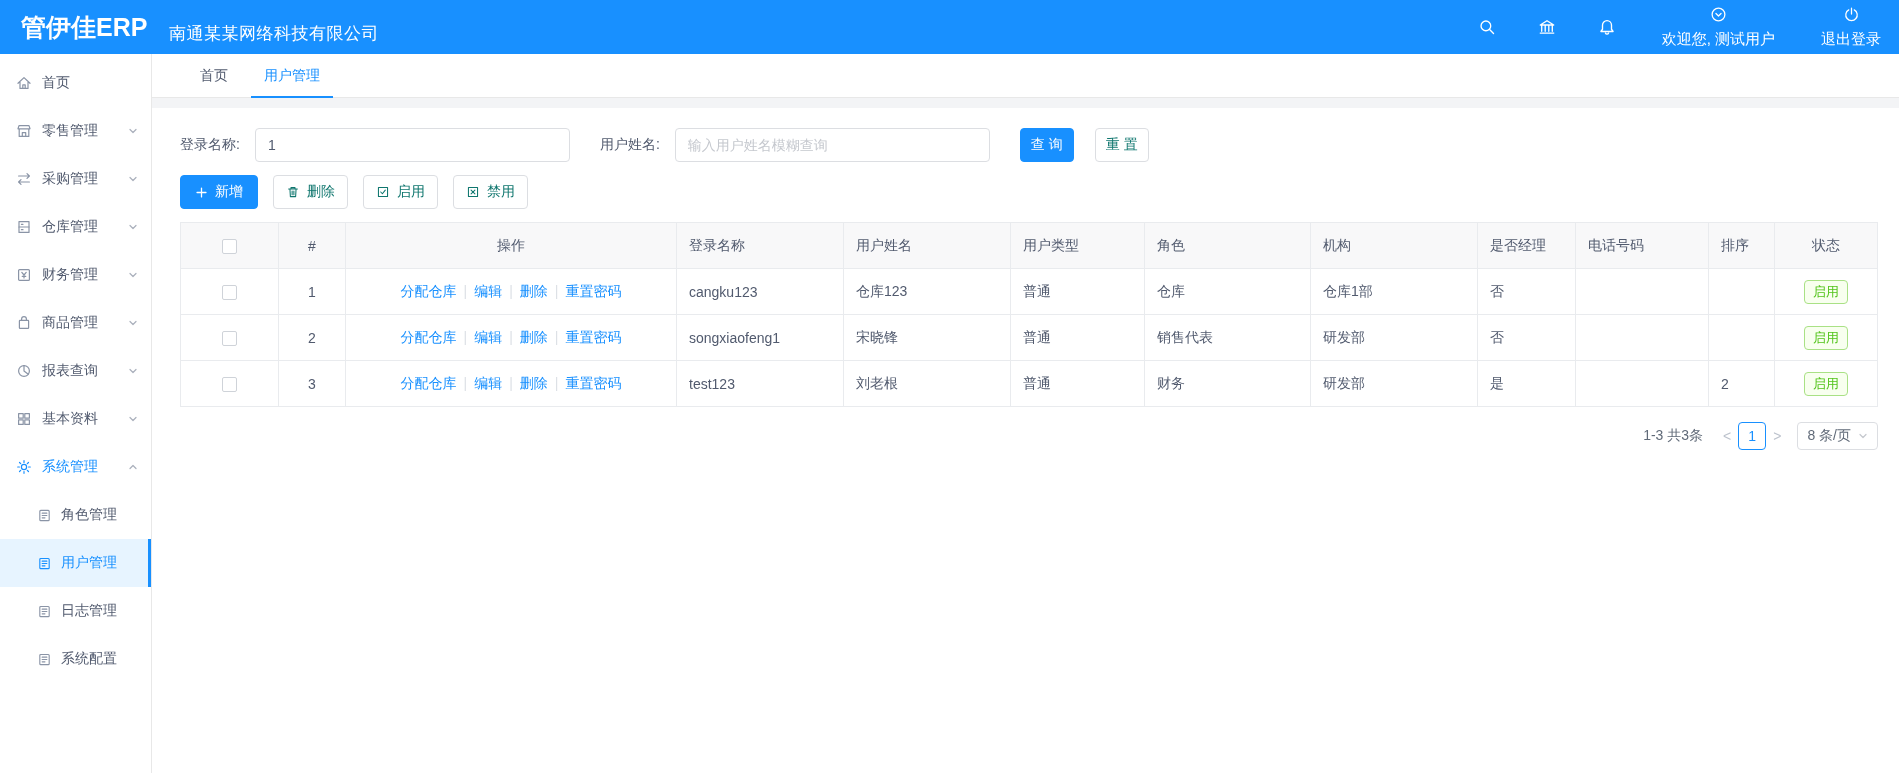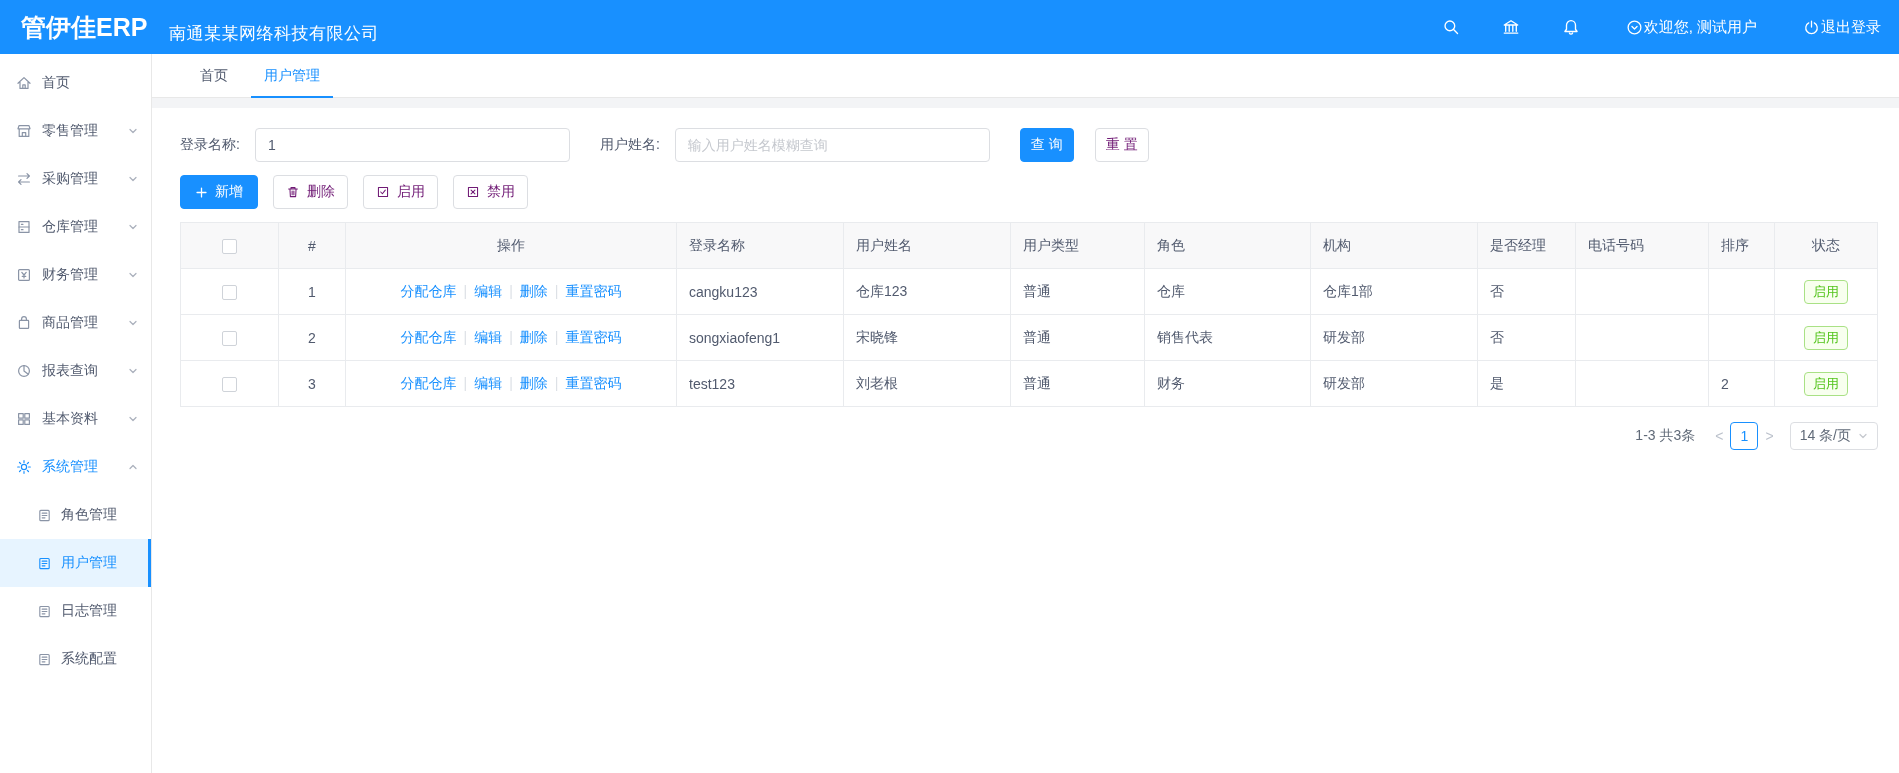--- a/index.html
+++ b/index.html
@@ -10,21 +10,21 @@
   }
   svg.ic * { fill:none; stroke:currentColor; stroke-width:1.2; stroke-linecap:round; stroke-linejoin:round; }
   svg.ic.thick * { stroke-width:1.6; }
 
   
   .topbar { height:54px; background:#1890ff; display:flex; align-items:center; color:#fff; }
   .logo { width:152px; padding-left:21px; font-size:25px; font-weight:bold; white-space:nowrap; cursor:pointer; }
   .company { font-size:17px; margin-left:17px; letter-spacing:.5px;margin-top:12px; }
   .topbar-right { margin-left:auto; display:flex; align-items:center; padding-right:18px; }
   .tb-icon { margin-left:42px; cursor:pointer; display:flex; }
-  .tb-user, .tb-logout { margin-left:46px; display:flex; align-items:center; gap:1px; font-size:15px; cursor:pointer; white-space:nowrap; }
+  .tb-user, .tb-logout { margin-left:46px; display:flex; align-items:center; gap:7px; font-size:15px; cursor:pointer; white-space:nowrap;flex-direction:column; }
 
   
   .layout { display:flex; height:719px; }
 
   
   .sidebar { width:152px; flex-shrink:0; background:#fff; border-right:1px solid #e8e8e8; padding-top:5px; overflow:hidden; }
   .side-item { height:48px; display:flex; align-items:center; padding:0 13px 0 16px; cursor:pointer; color:#515a6e; }
   .side-item .s-icon { width:16px; height:16px; margin-right:10px; color:#8a94a6; display:flex; }
   .side-item .chev { margin-left:auto; color:#aab0bc; display:flex; }
   .side-item.active, .side-item.active .s-icon { color:#1890ff; }
@@ -43,21 +43,21 @@
   .content { flex:1; background:#fff; padding:12px 21px 0 28px; }
 
   
   .search-row { display:flex; align-items:center; height:34px; margin-top:8px; }
   .f-label { margin-right:15px; white-space:nowrap; }
   .s-input { width:315px; height:34px; border:1px solid #dcdee2; border-radius:4px; padding:0 12px; font-size:14px; color:#515a6e; outline:none; font-family:inherit; }
   .s-input::placeholder { color:#c5c8ce; }
   .gap30 { margin-left:30px; }
   .btn { height:34px; border-radius:4px; font-size:14px; display:inline-flex; align-items:center; justify-content:center; cursor:pointer; border:1px solid transparent; white-space:nowrap; }
   .btn-primary { background:#1890ff; color:#fff; border-color:#1890ff;text-align:right; }
-  .btn-default { background:#fff; color:#701a75; border-color:#dcdee2; }
+  .btn-default { background:#fff; color:#0f766e; border-color:#dcdee2; }
   .btn-query { width:54px; margin-left:30px; }
   .btn-reset { width:54px; margin-left:21px; }
 
   
   .toolbar { margin-top:13px; display:flex; align-items:center; }
   .btn-add { width:78px; gap:7px; }
   .btn-tool { width:75px; gap:7px; margin-left:15px; }
   .btn-tool .t-icon, .btn-add .t-icon { display:flex; }
 
   
@@ -420,21 +420,21 @@
           </tr>
         </tbody>
       </table>
 
       <div class="pager">
         <span class="pg-total">1-3 共3条</span>
         <span class="pg-arrow">&lt;</span>
         <span class="pg-page">1</span>
         <span class="pg-arrow">&gt;</span>
         <span class="pg-size">
-          <span>14 条/页</span>
+          <span>8 条/页</span>
           <span class="chev">
               <svg class="ic" width="10" height="10" viewBox="0 0 10 10">
                 <path d="M2 3.5 L5 6.5 L8 3.5"></path>
               </svg>
             </span>
         </span>
       </div>
 
     </div>
   </div>

